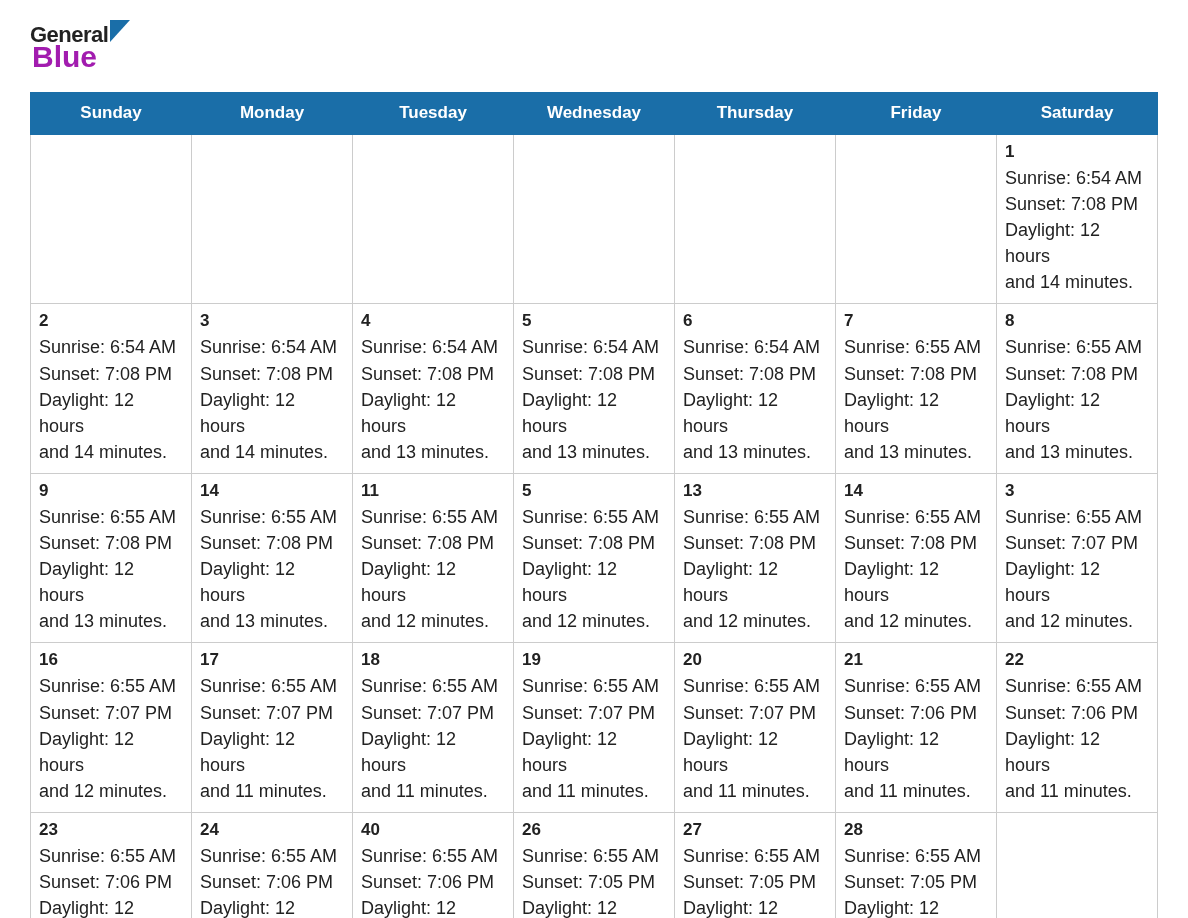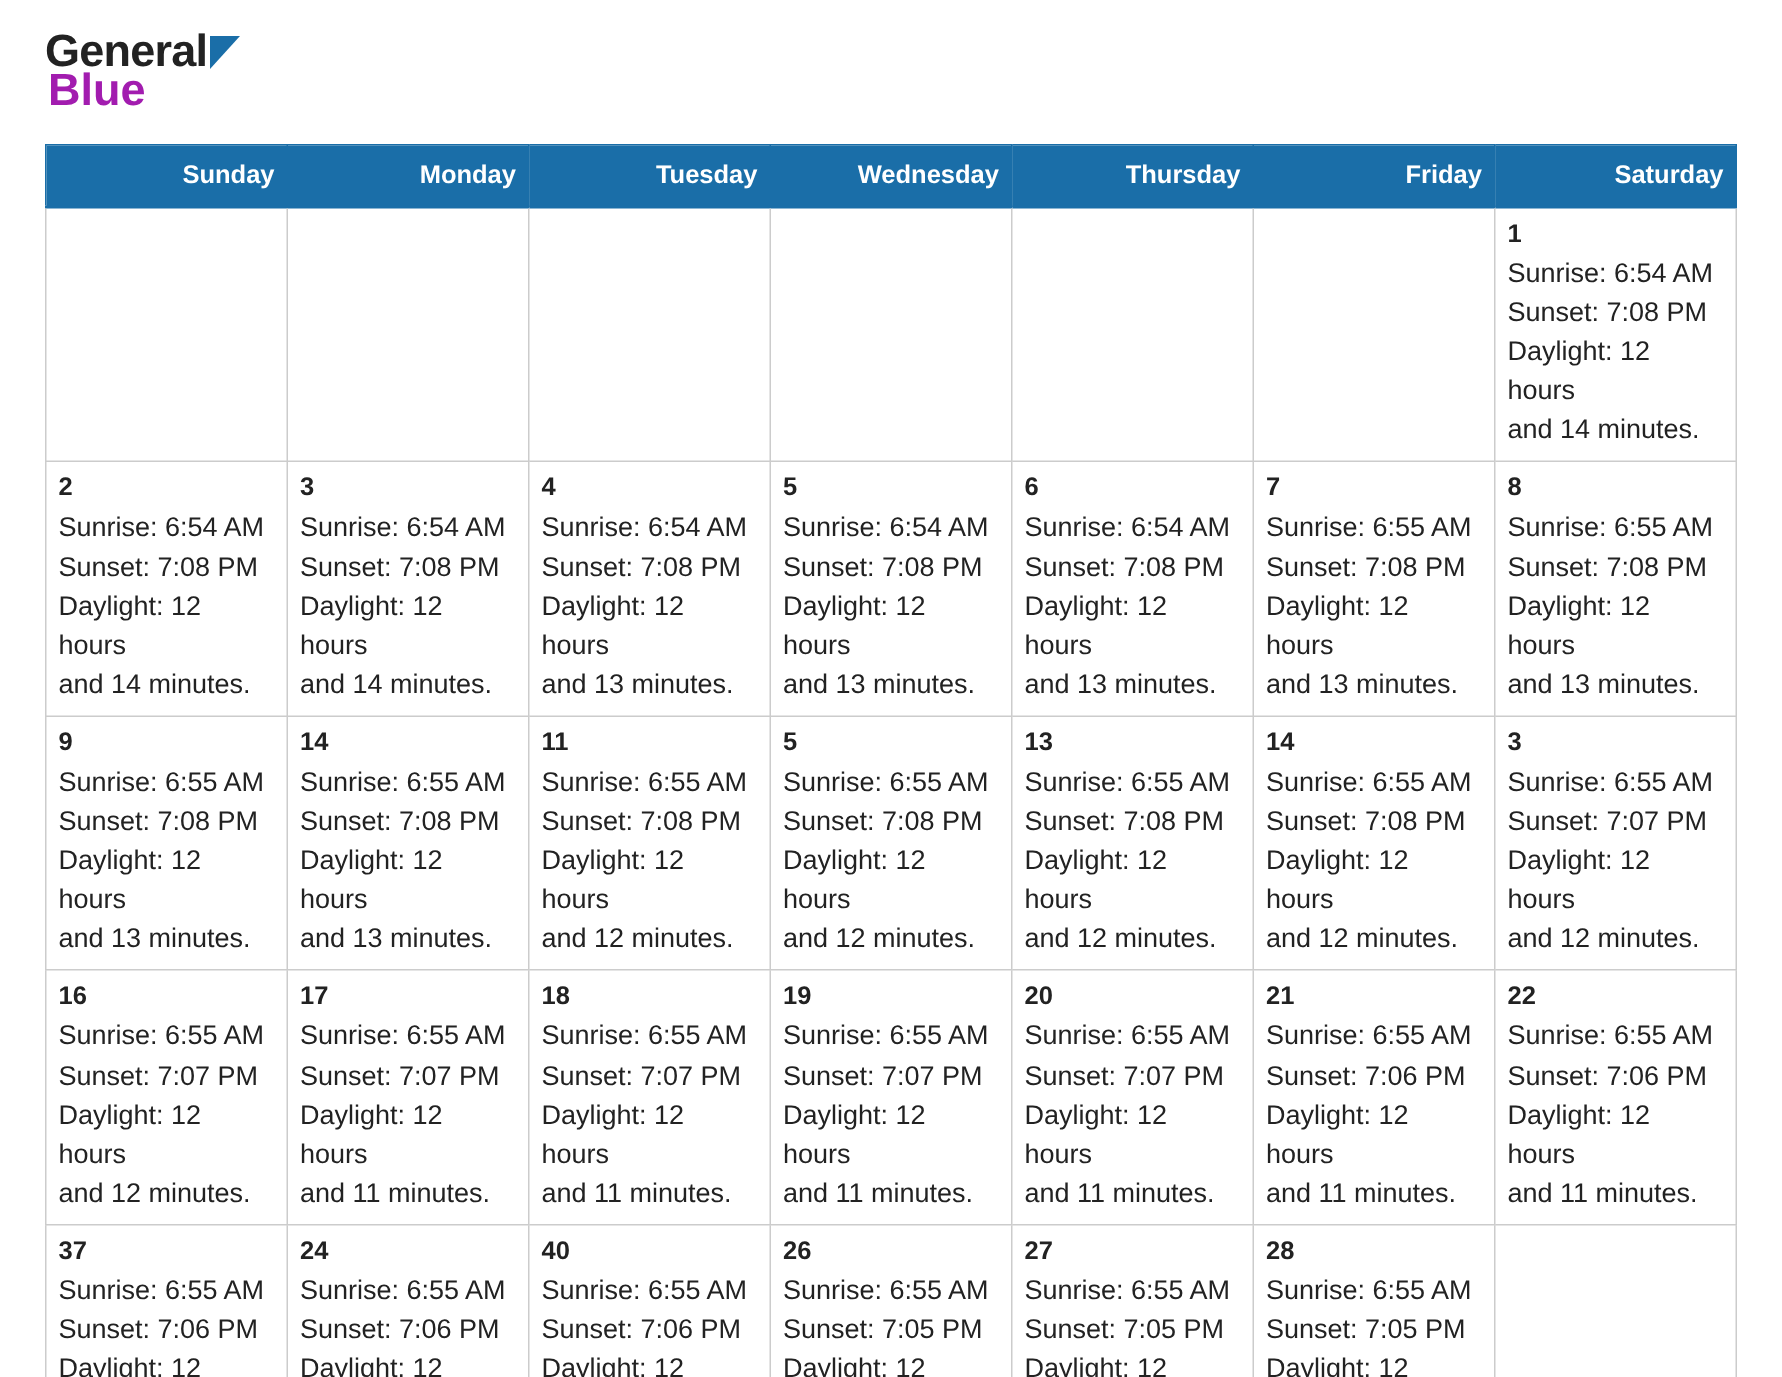--- a/index.html
+++ b/index.html
@@ -39,21 +39,21 @@
     .calendar {
       width: 100%;
       border-collapse: collapse;
     }
     .calendar thead tr th {
       background-color: #1a6ea8;
       color: #fff;
       font-size: 17px;
       font-weight: bold;
       padding: 10px 8px;
-      text-align: right;
+      text-align: center;
       border: 1px solid #1a6ea8;
     }
     .calendar tbody tr td {
       vertical-align: top;
       border: 1px solid #ccc;
       padding: 7px 8px 8px 8px;
       width: 14.28%;
       min-height: 110px;
       height: 110px;
     }
@@ -78,21 +78,21 @@
     .empty-cell {
       background: #fff;
     }
   </style>
 </head>
 <body>
 
 <div class="header">
   <div class="logo">
     <div style="display:flex;align-items:flex-end;line-height:1;">
-      <span style="font-size:30px;font-weight:bold;color:#222;letter-spacing:-0.5px;">General</span>
+      <span style="font-size:22px;font-weight:bold;color:#222;letter-spacing:-0.5px;">General</span>
       <svg width="20" height="22" viewBox="0 0 20 22" style="margin-left:2px;margin-bottom:4px;">
         <polygon points="0,0 20,0 0,22" fill="#1a6ea8"></polygon>
       </svg>
     </div>
     <span style="font-size:30px;font-weight:bold;color:#a21caf;margin-top:-6px;margin-left:2px;">Blue</span>
   </div>
   <div class="title-block">
     <div class="month-title"></div>
     <div class="location-title"></div>
   </div>
@@ -207,21 +207,21 @@
         <td><span class="day-number">21</span><span class="day-info" style="white-space: pre-line;">Sunrise: 6:55 AM
 Sunset: 7:06 PM
 Daylight: 12 hours
 and 11 minutes.</span></td>
         <td><span class="day-number">22</span><span class="day-info" style="white-space: pre-line;">Sunrise: 6:55 AM
 Sunset: 7:06 PM
 Daylight: 12 hours
 and 11 minutes.</span></td>
       </tr>
       <tr>
-        <td><span class="day-number">37</span><span class="day-info" style="white-space: pre-line;">Sunrise: 6:55 AM
+        <td><span class="day-number">23</span><span class="day-info" style="white-space: pre-line;">Sunrise: 6:55 AM
 Sunset: 7:06 PM
 Daylight: 12 hours
 and 10 minutes.</span></td>
         <td><span class="day-number">24</span><span class="day-info" style="white-space: pre-line;">Sunrise: 6:55 AM
 Sunset: 7:06 PM
 Daylight: 12 hours
 and 10 minutes.</span></td>
         <td><span class="day-number">40</span><span class="day-info" style="white-space: pre-line;">Sunrise: 6:55 AM
 Sunset: 7:06 PM
 Daylight: 12 hours

